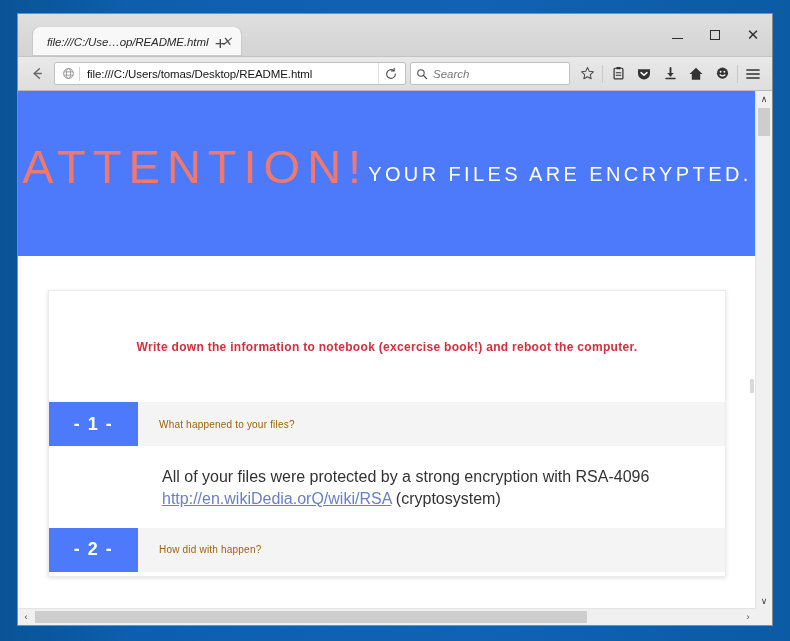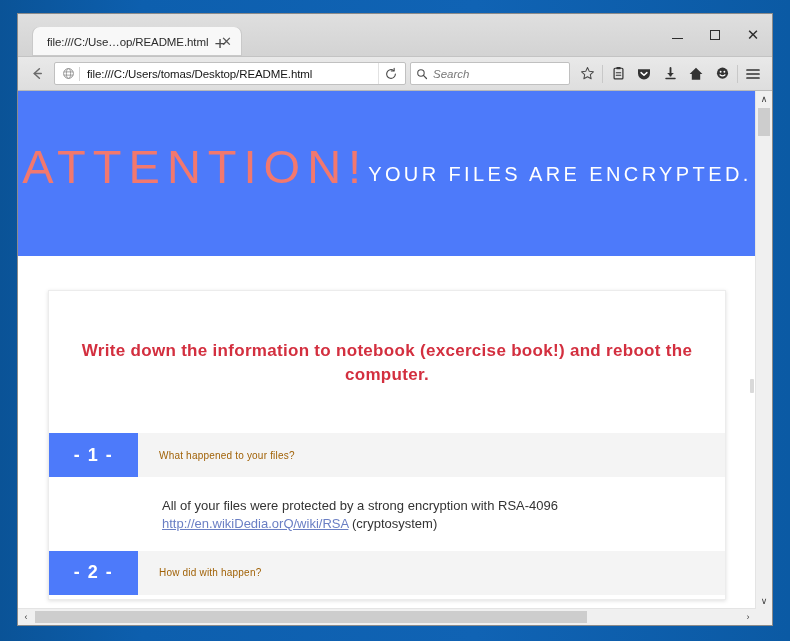--- a/index.html
+++ b/index.html
@@ -34,20 +34,21 @@
     box-shadow: 0 0 0 1px #8a8a8a;
     overflow: hidden;
   }
 
   
   .tabstrip {
     position: relative;
     height: 42px;
     background: linear-gradient(180deg, #dfdfdf 0%, #d3d3d3 100%);
     border-bottom: 1px solid #c3c3c3;
+    font-style: italic;
   }
   .tab {
     position: absolute;
     left: 15px;
     top: 13px;
     height: 29px;
     min-width: 160px;
     display: flex;
     align-items: center;
     padding: 0 8px 0 14px;
@@ -258,21 +259,21 @@
   .card {
     background: #fff;
     border: 1px solid #ececec;
     box-shadow: 0 1px 4px rgba(0,0,0,0.13);
     padding-bottom: 4px;
     position: relative;
   }
   .card-warning {
     text-align: center;
     color: #d32f3f;
-    font-size: 17px;
+    font-size: 12px;
     font-weight: 700;
     line-height: 1.42;
     letter-spacing: 0.3px;
     padding: 48px 28px 46px 28px;
     margin: 0;
   }
 
   
   .section-head {
     position: relative;
@@ -300,21 +301,21 @@
   }
   .sec-title {
     margin-left: 88px;
     color: #a16207;
     font-size: 10px;
     font-weight: 400;
     letter-spacing: 0.2px;
   }
   .section-body {
     padding: 20px 30px 18px 113px;
-    font-size: 13px;
+    font-size: 16px;
     line-height: 1.37;
     color: #333333;
   }
   .section-body p { margin: 0; }
   .section-body a {
     color: #6a7fc4;
   }
 
   
   .vscroll {

